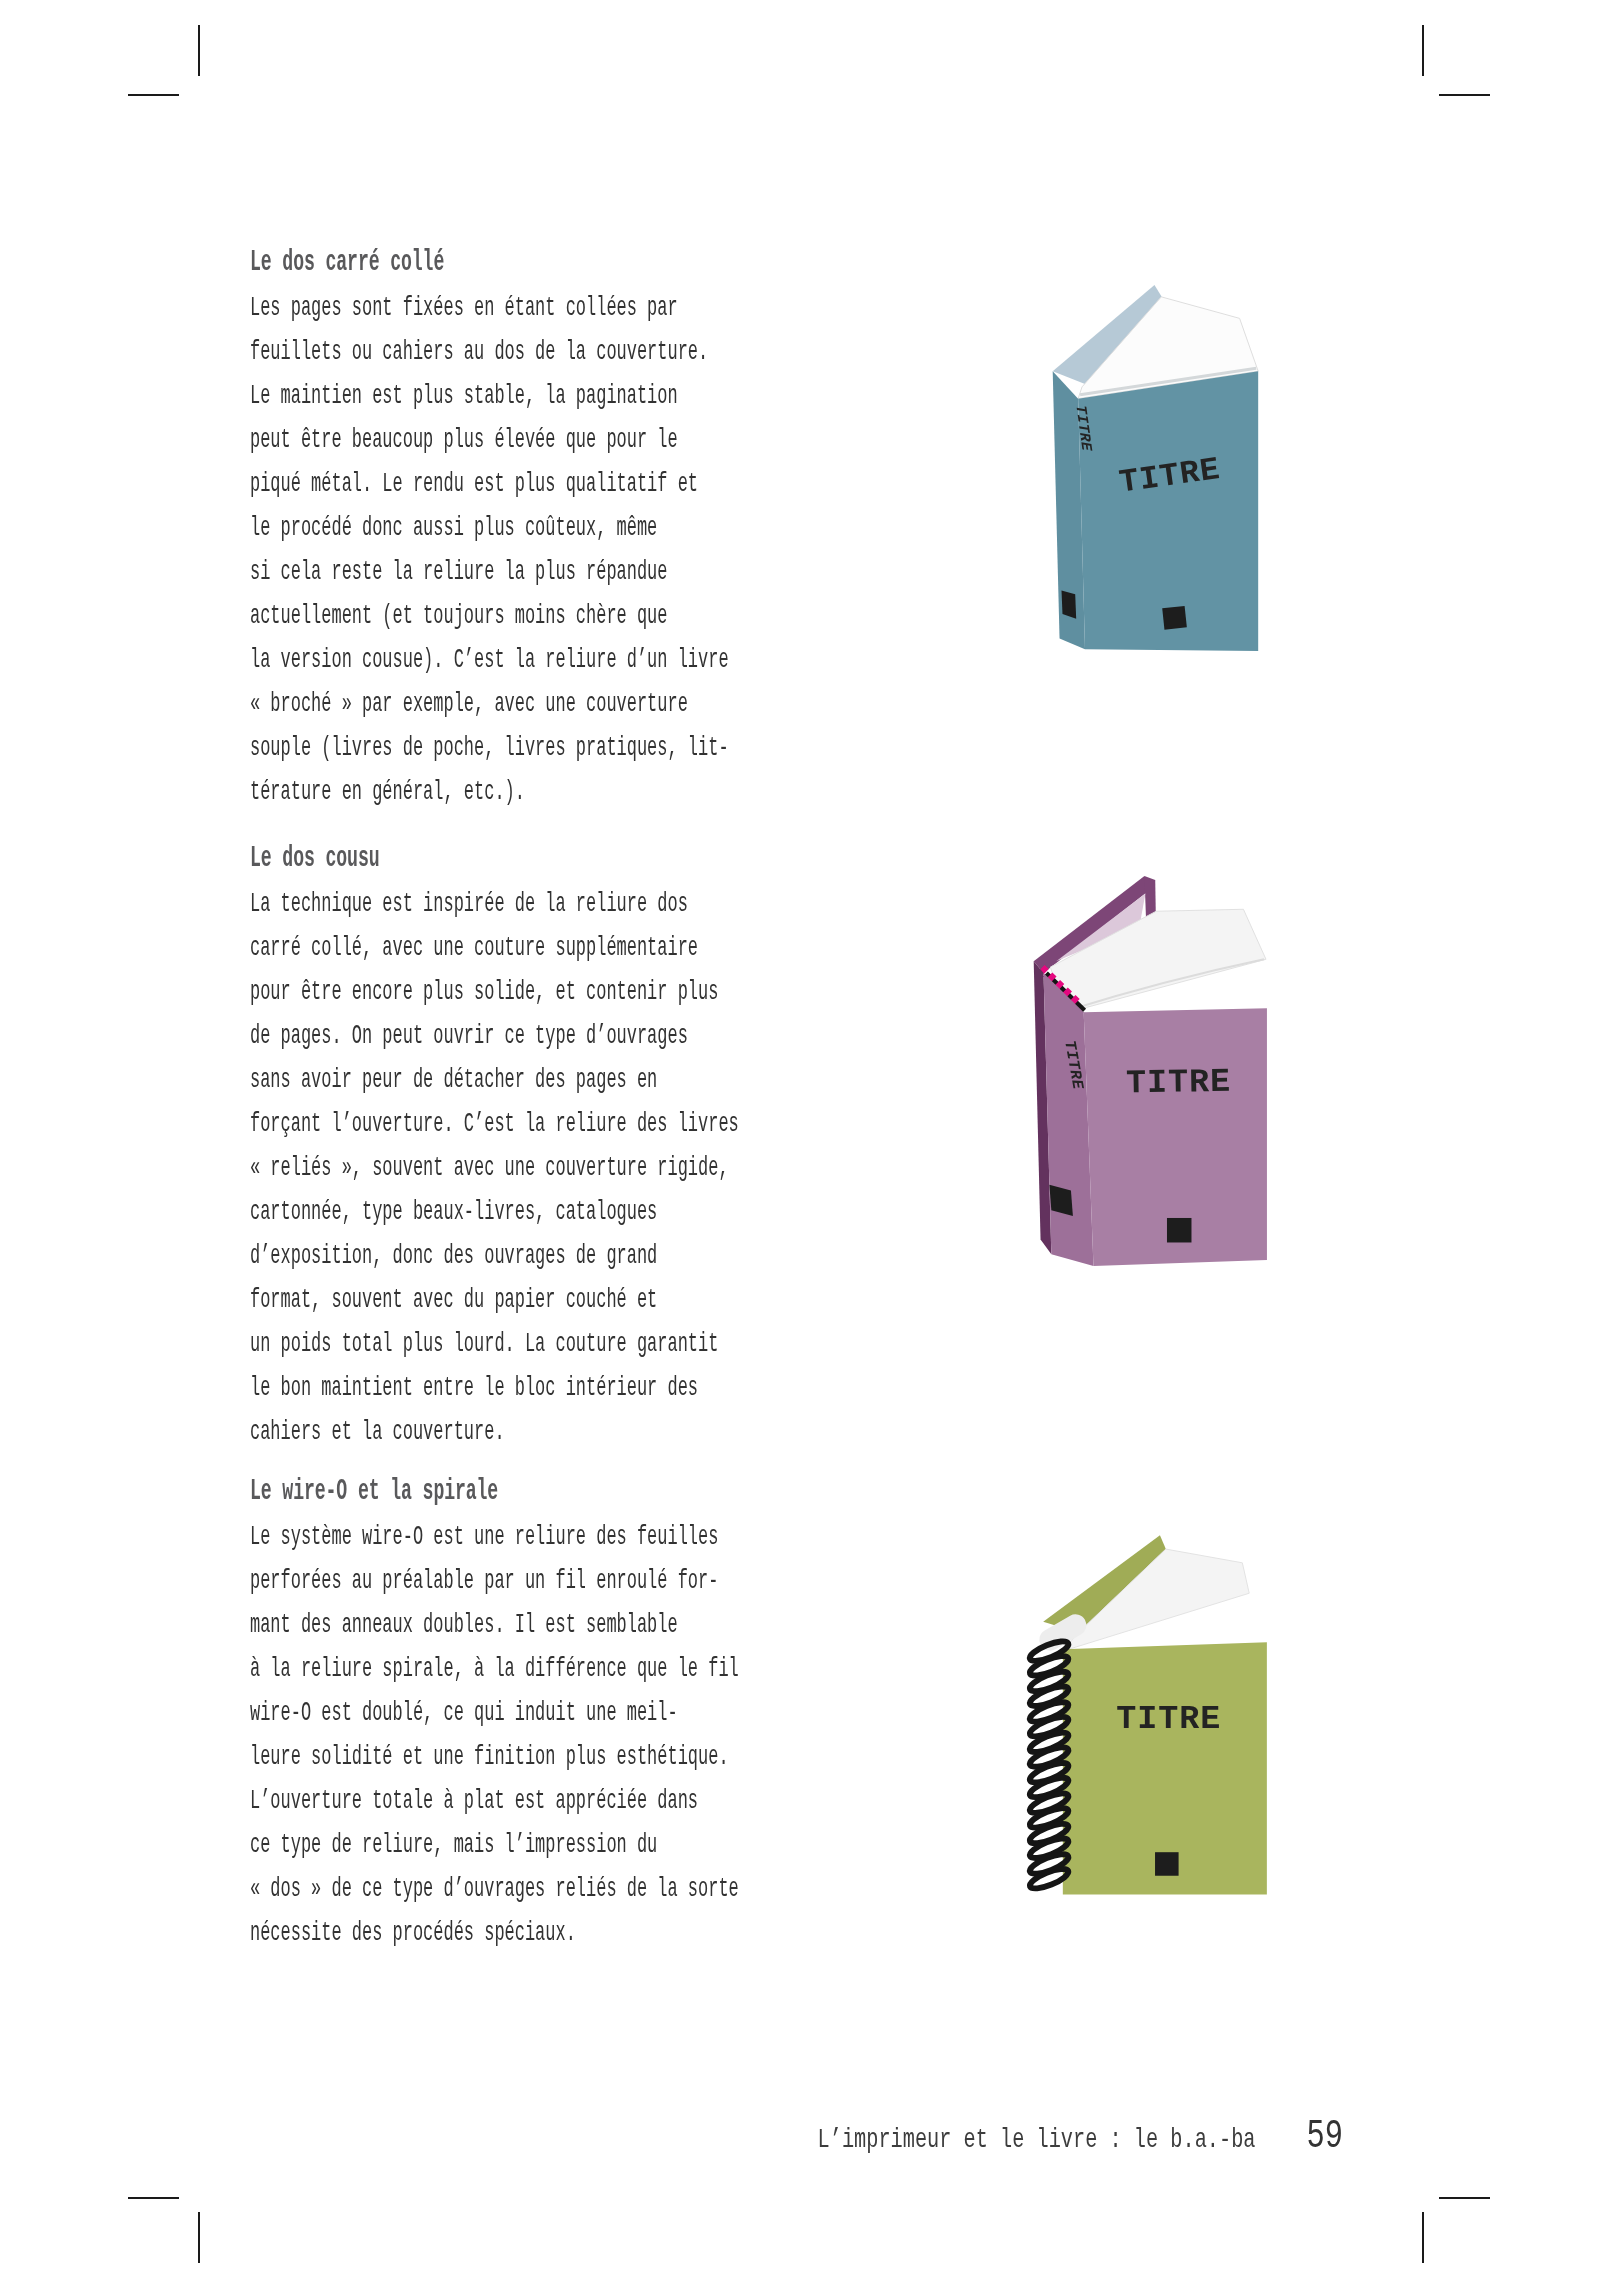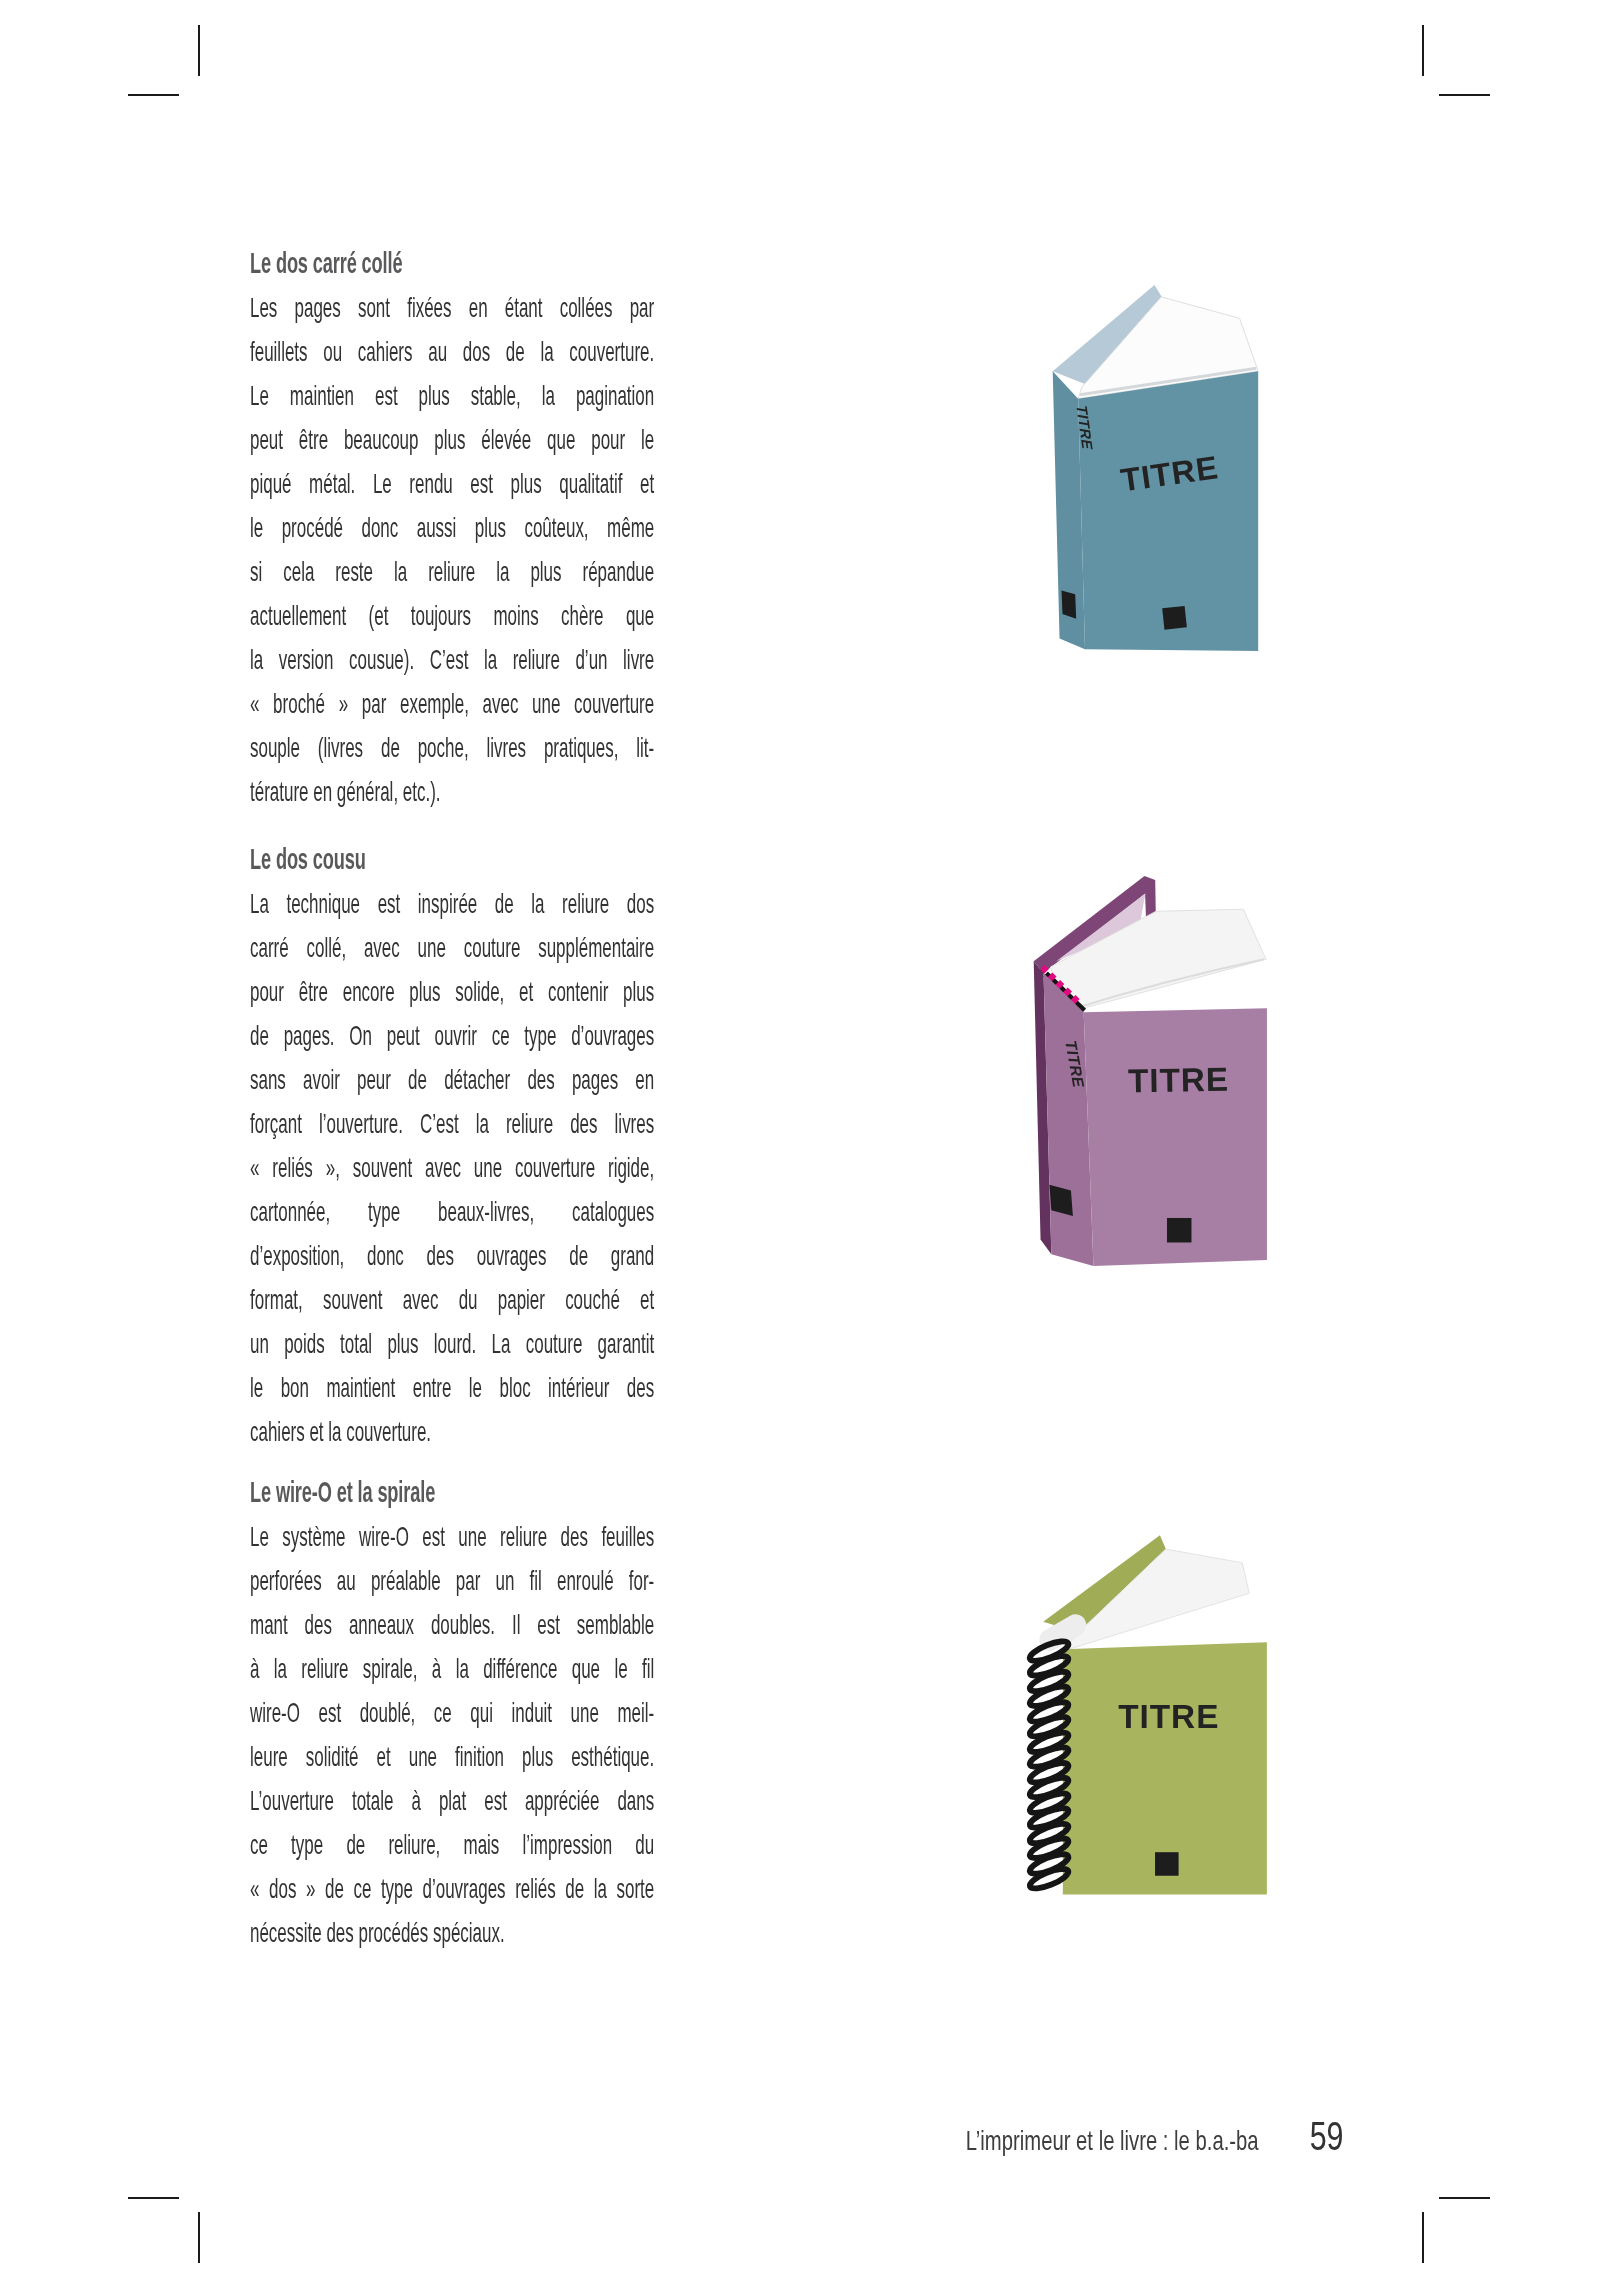--- a/index.html
+++ b/index.html
@@ -1,17 +1,17 @@
 <!DOCTYPE html>
 <html><head>
 <meta charset="utf-8">
 <style>
   html,body{margin:0;padding:0;background:#ffffff;}
   .page{position:relative;width:1620px;height:2293px;background:#ffffff;overflow:hidden;
-        font-family:Liberation Sans, sans-serif;color:#323232;}
+        font-family:Liberation Mono, monospace;color:#323232;}
   
   .crop{position:absolute;background:#1a1a1a;}
   .crop.v{width:2px;height:51px;}
   .crop.h{width:51px;height:2px;}
   
   .text-column{position:absolute;left:250px;top:245px;width:667px;
                transform:scaleX(0.606);transform-origin:0 0;}
   .sec{margin:0;}
   .sec + .sec.gap-lg{margin-top:27.4px;}
   .sec + .sec.gap-md{margin-top:19.6px;}

